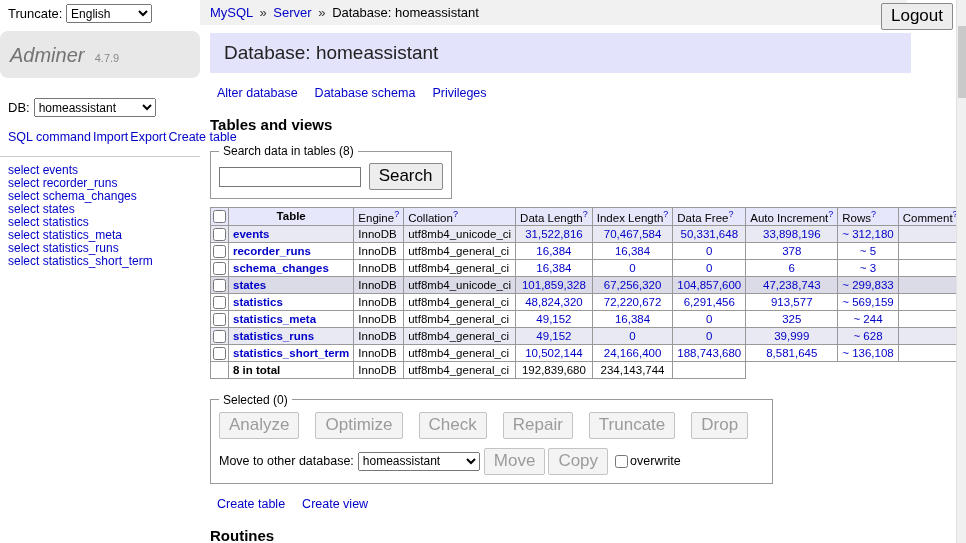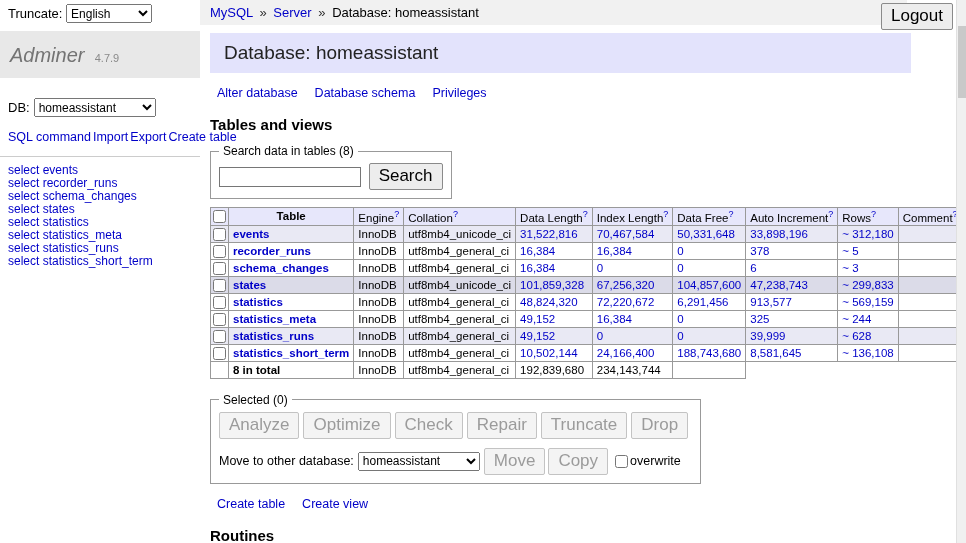--- a/index.html
+++ b/index.html
@@ -28,21 +28,21 @@
     font-family:inherit; font-size:17px; color:#000;
     padding:2px 9px 3px; border:1px solid #8a8a8a; border-radius:2px; background:#ededed;
     cursor:pointer;
   }
   .btn:disabled { color:#9b9b9b; border-color:#c3c3c3; background:#f4f4f4; cursor:default; }
   select { font-family:inherit; }
   input[type="text"] { font-family:inherit; }
 
   
   .sidebar { position:absolute; top:25px; left:0; width:200px; bottom:0; background:#fff; }
-  .brand { margin:6px 0 0; background:var(--brandbg,#e8e8e8); padding:7px 10px 9px; font-weight:normal; }
+  .brand { margin:6px 0 0; background:var(--brandbg,#e8e8e8); padding:7px 10px 9px; font-weight:normal;border-radius:8px; }
   .brand-name { font-size:20px; font-style:italic; color:#737373; }
   .brand-ver { font-size:11px; color:#8a8a8a; margin-left:3px; }
   .db-row { margin:20px 8px 12px; }
   .db-row select { width:122px; height:19px; font-size:12px; margin-left:4px; }
   .side-links { margin:6px 8px 10px; width:172px; line-height:17px; font-size:12.5px; }
   .side-links a { margin-right:2px; white-space:nowrap; }
   .divider { border-top:1px solid #ccc; margin:10px 0 7px; }
   .select-list { padding:0 8px; font-size:12px; }
   .select-list a { display:block; line-height:13px; margin:0 0 0; padding:0; white-space:nowrap; }
 
@@ -64,29 +64,29 @@
   
   table.tables { border-collapse:collapse; margin-top:8px; font-size:11.5px; }
   .tables th, .tables td { border:1px solid #999; padding:1px 4px; height:17px; white-space:nowrap; }
   .tables thead th, .tables thead td { background:var(--thbg,#e7e7fb); }
   .tables thead th { font-weight:bold; text-align:center; }
   .tables thead td { text-align:left; }
   .tables .chk { width:19px; text-align:center; padding:1px 2px; }
   .tables .chk input { margin:0; vertical-align:middle; }
   .tables tbody th.tname, .tables tfoot th.tname { text-align:left; font-weight:bold; background:transparent; }
   .tables tbody th.tname a { font-weight:bold; }
-  .tables td.num { text-align:left; }
+  .tables td.num { text-align:center; }
   .tables tbody tr:nth-child(3n+1) { background:#e9e9f4; }
   .tables tbody tr:nth-child(4) { background:#dbdbe8; }
   .tables tfoot td, .tables tfoot th { background:#fff; }
   sup.help { font-size:9px; color:var(--link,#0000c8); cursor:pointer; }
 
   
   .selected-fs { margin-top:14px; min-width:400px; }
-  .btn-row .btn { margin-right:4px; }
+  .btn-row .btn { margin-right:16px; }
   .move-row { margin-top:9px; font-size:12.5px; }
   .move-row select { width:122px; height:19px; font-size:12px; margin:0 4px; vertical-align:middle; }
   .move-row .btn { margin-right:3px; vertical-align:middle; }
   .move-row label { margin-left:4px; }
   .move-row input[type="checkbox"] { vertical-align:middle; margin:0 2px 0 0; }
 
   
   .scrollbar { position:absolute; top:0; right:0; width:10px; height:543px; background:#f0f0f0; border-left:1px solid #e0e0e0; }
   .scroll-thumb { position:absolute; top:26px; left:1px; width:8px; height:72px; background:#c9c9c9; }
 </style>

